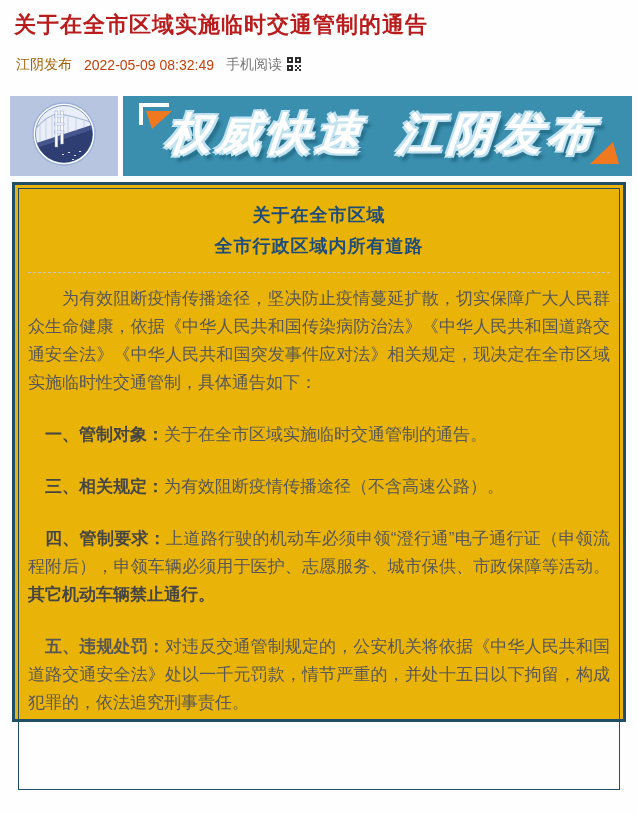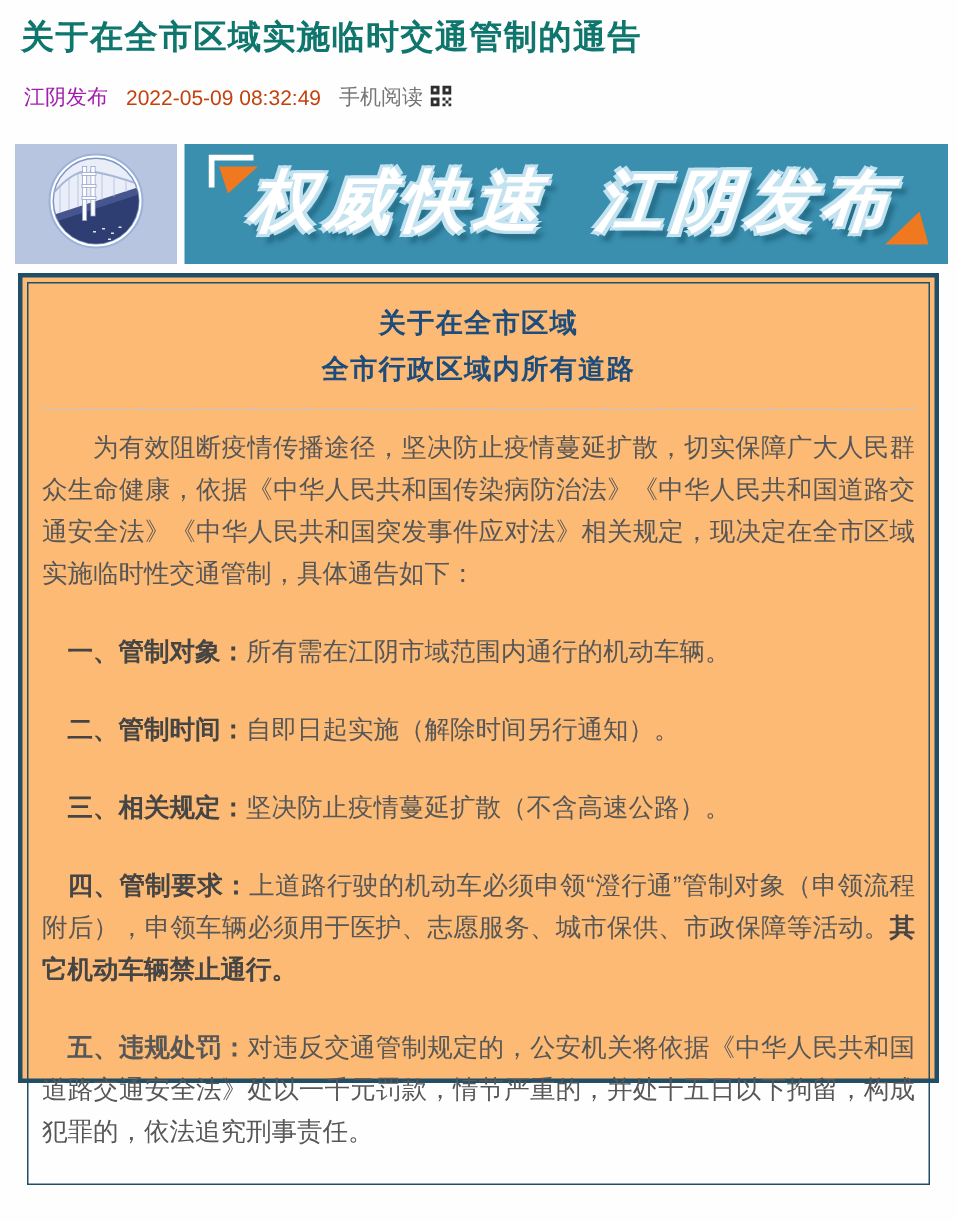--- a/index.html
+++ b/index.html
@@ -5,28 +5,28 @@
   * { margin:0; padding:0; box-sizing:border-box; }
   html,body { background:#ffffff; }
   .page {
     position:relative; width:638px; height:814px; overflow:hidden;
     background:#fefefe;
     font-family:"Liberation Sans","DejaVu Sans",sans-serif;
   }
   
   .article-title {
     padding:10px 14px 0 14px;
-    font-size:22px; line-height:30px; font-weight:bold; color:#0f766e;
+    font-size:22px; line-height:30px; font-weight:bold; color:#b91c1c;
     letter-spacing:1px;
   }
   .meta-row {
     display:flex; align-items:center; gap:12px;
     margin:16px 0 0 16px; font-size:14px;
   }
-  .meta-source { color:#a21caf; cursor:pointer; }
+  .meta-source { color:#a16207; cursor:pointer; }
   .meta-time { color:#c2410c; }
   .meta-mobile { display:flex; align-items:center; gap:5px; color:#777; cursor:pointer;justify-content:center; }
   .qr-icon { display:inline-block; }
   
   .banner { display:flex; margin:22px 0 0 10px; width:622px; height:80px; }
   .logo-panel {
     width:108px; height:80px; background:#b8c5e1;
     display:flex; align-items:center; justify-content:center;
     margin-right:5px; flex:none;
   }
@@ -42,21 +42,21 @@
       -2px -2px 0 #c2e2ef, 2px -2px 0 #c2e2ef,
       -2px 2px 0 #c2e2ef, 2px 2px 0 #c2e2ef,
       5px 6px 3px rgba(12,70,92,0.45);
     padding:0 26px 4px 34px;
   }
   .mark-top-left { position:absolute; left:16px; top:7px; }
   .mark-bottom-right { position:absolute; right:12px; bottom:7px; }
   
   .notice-box {
     margin:6px 0 0 12px; width:614px; height:540px;
-    border:3px solid #1f4e66; background:#fdba74;
+    border:3px solid #1f4e66; background:#eab308;
   }
   .notice-inner {
     margin:3px; border:1px solid #1f4e66;
     height:602px; padding:6px 7px 0 7px; overflow:hidden;
   }
   .notice-title {
     text-align:center; font-size:18px; font-weight:bold;
     color:#1e4d7b; line-height:31px; padding-top:5px; letter-spacing:1px;
   }
   .dashed-divider { border:none; border-top:1px dashed #c6c6c6; margin:10px 2px 0 2px; }
@@ -164,26 +164,25 @@
 
       <div class="notice-title">
         <div>关于在全市区域</div>
         <div>全市行政区域内所有道路</div>
       </div>
 
       <hr class="dashed-divider">
 
       <p class="body-text intro-para">为有效阻断疫情传播途径，坚决防止疫情蔓延扩散，切实保障广大人民群众生命健康，依据《中华人民共和国传染病防治法》《中华人民共和国道路交通安全法》《中华人民共和国突发事件应对法》相关规定，现决定在全市区域实施临时性交通管制，具体通告如下：</p>
 
-      <p class="body-text item-para"><span class="item-label-bold">一、管制对象：</span><span>所有需在江阴市域范围内通行的机动车辆。</span></p>
+      <p class="body-text item-para"><span class="item-label-bold">一、管制对象：</span><span>关于在全市区域实施临时交通管制的通告。</span></p>
 
-      <p class="body-text item-para"><span class="item-label-bold">二、管制时间：</span><span>自即日起实施（解除时间另行通知）。</span></p>
 
-      <p class="body-text item-para"><span class="item-label-bold">三、相关规定：</span><span>坚决防止疫情蔓延扩散（不含高速公路）。</span></p>
+      <p class="body-text item-para"><span class="item-label-bold">三、相关规定：</span><span>为有效阻断疫情传播途径（不含高速公路）。</span></p>
 
-      <p class="body-text item-para"><span class="item-label-bold">四、管制要求：</span><span>上道路行驶的机动车必须申领“澄行通”管制对象（申领流程附后），申领车辆必须用于医护、志愿服务、城市保供、市政保障等活动。</span><span class="bold-tail">其它机动车辆禁止通行。</span></p>
+      <p class="body-text item-para"><span class="item-label-bold">四、管制要求：</span><span>上道路行驶的机动车必须申领“澄行通”电子通行证（申领流程附后），申领车辆必须用于医护、志愿服务、城市保供、市政保障等活动。</span><span class="bold-tail">其它机动车辆禁止通行。</span></p>
 
       <p class="body-text item-para"><span class="item-label-plain">五、违规处罚：</span><span>对违反交通管制规定的，公安机关将依据《中华人民共和国道路交通安全法》处以一千元罚款，情节严重的，并处十五日以下拘留，构成犯罪的，依法追究刑事责任。</span></p>
 
     </div>
   </div>
 
 </div>
 
 </body></html>

